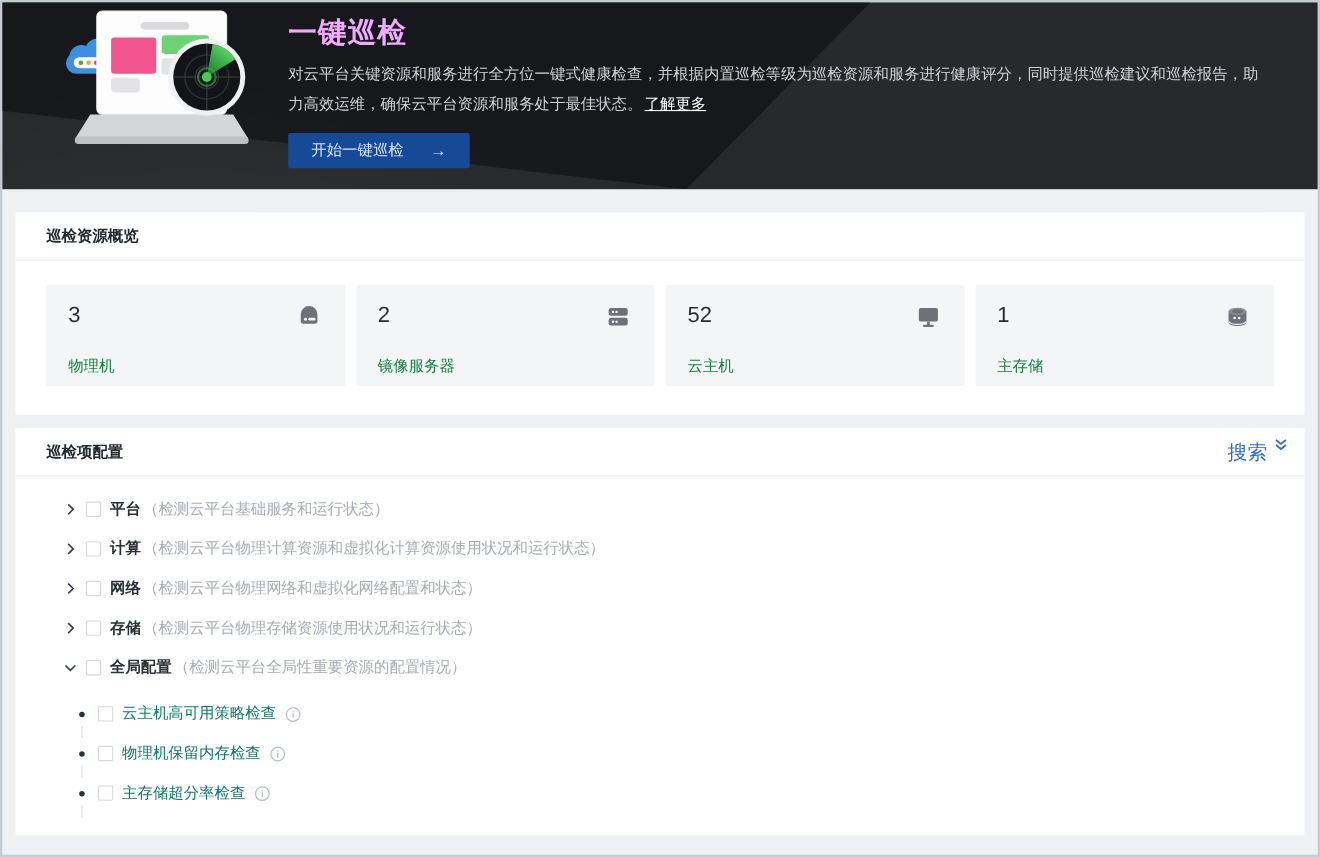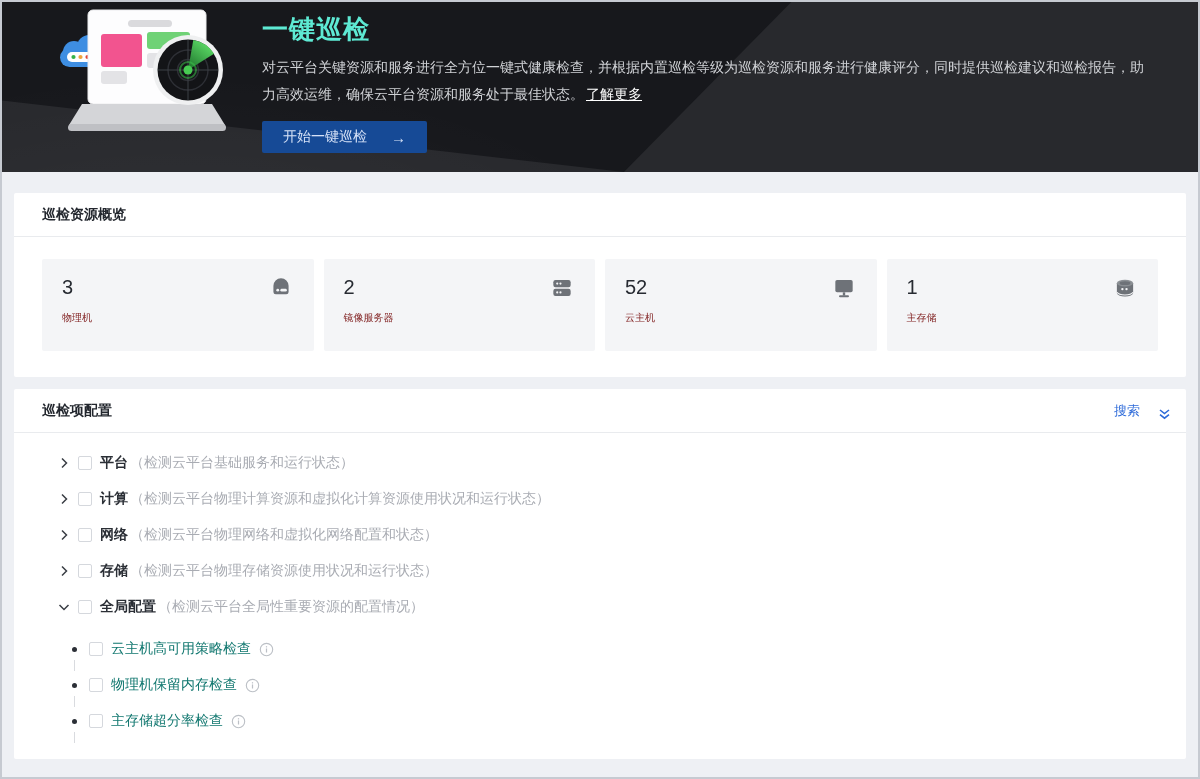--- a/index.html
+++ b/index.html
@@ -10,43 +10,43 @@
     background:#eef0f4; overflow:hidden; position:relative;
   }
   
   .banner { height:170px; position:relative; background:#28292d; overflow:hidden; }
   .banner::before { content:''; position:absolute; inset:0; background:#17181c;
     clip-path:polygon(0 0, 66% 0, 52% 100%, 0 58%); }
   .banner::after { content:''; position:absolute; inset:0;
     background:radial-gradient(ellipse 820px 430px at 15% 205%, rgba(255,255,255,0.055), transparent 65%); }
   .banner-art { position:absolute; left:52px; top:4px; z-index:2; }
   .banner-content { position:absolute; left:260px; top:10px; z-index:2; }
-  .banner-title { font-size:26px; color:#5eead4; font-weight:bold; letter-spacing:1px; }
+  .banner-title { font-size:26px; color:#f0abfc; font-weight:bold; letter-spacing:1px; }
   .banner-desc { margin-top:7px; max-width:884px; font-size:14px; line-height:27px; color:#d0d2d6; }
   .learn-more { color:#ffffff; text-decoration:underline; cursor:pointer; margin-left:2px; }
   .start-btn { margin-top:13px; height:32px; padding:0 21px; background:var(--btn,#164a96);
     color:#d6e2f7; border:none; border-radius:2px; font-size:14px; font-family:inherit;
     display:inline-flex; align-items:center; gap:24px; cursor:pointer; }
   .start-btn .arrow { font-size:15px; }
   
   main { padding:0 12px; }
   .panel { background:#ffffff; border-radius:2px; }
   .panel-overview { margin-top:21px; }
   .panel-config { margin-top:12px; }
   .panel-header { height:44px; display:flex; align-items:center; justify-content:space-between;
     padding:0 16px 0 28px; border-bottom:1px solid #e9ebee; }
   .panel-header h2 { font-size:14px; color:#23272e; font-weight:600; }
-  .search-link { color:var(--accent,#2d6ad9); font-size:13px; display:inline-flex;
-    align-items:flex-end; gap:19px; cursor:pointer; text-decoration:none; }
+  .search-link { color:var(--accent,#2d6ad9); font-size:18px; display:inline-flex;
+    align-items:flex-start; gap:7px; cursor:pointer; text-decoration:none; }
   
   .cards { display:flex; gap:10px; padding:22px 28px 26px; }
   .card { flex:1; background:#f4f5f7; border-radius:2px; padding:17px 20px;
     position:relative; height:92px; }
   .card-value { font-size:20px; color:#272b32; }
-  .card-label { font-size:10px; color:#7f1d1d; margin-top:12px; }
+  .card-label { font-size:14px; color:#15803d; margin-top:25px; }
   .card-icon { position:absolute; top:16px; right:20px; }
   .card-icon svg { display:block; }
   
   .tree { padding:12px 28px 20px 44px; }
   .tree-row { height:36px; display:flex; align-items:center; position:relative; }
   .twisty { width:12px; margin-right:8px; display:flex; align-items:center; cursor:pointer; flex:none; }
   .tree-row .chev-down { display:none; }
   .tree-row.expanded .chev-down { display:block; }
   .checkbox { width:14px; height:14px; border:1px solid #d5d8dd; border-radius:2px;
     background:#fff; cursor:pointer; flex:none; }

